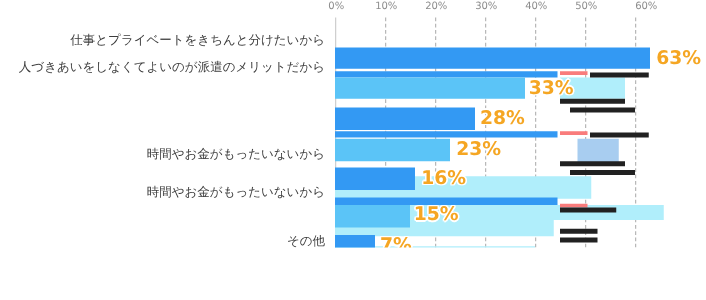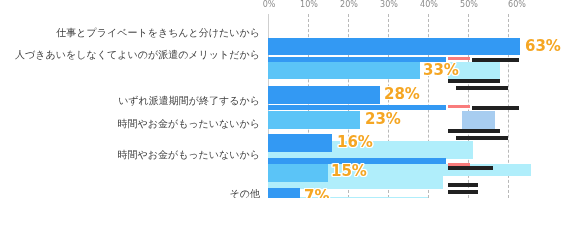--- a/index.html
+++ b/index.html
@@ -105,21 +105,20 @@
   }
 </style>
 </head>
 <body>
 
 <div id="chart-root">
 
   <div class="label-col">
     <div class="cat-label" style="top:27px;">仕事とプライベートをきちんと分けたいから</div>
     <div class="cat-label" style="top:49px;">人づきあいをしなくてよいのが派遣のメリットだから</div>
-    <div class="cat-label" style="top:95px;">いずれ派遣期間が終了するから</div>
     <div class="cat-label" style="top:118px;">時間やお金がもったいないから</div>
     <div class="cat-label" style="top:149px;">時間やお金がもったいないから</div>
     <div class="cat-label" style="top:188px;">その他</div>
   </div>
 
   <div class="plot">
 
     <div class="axis-labels">
       <span class="tick-label" style="left:1px;">0%</span>
       <span class="tick-label" style="left:41px;">10%</span>

